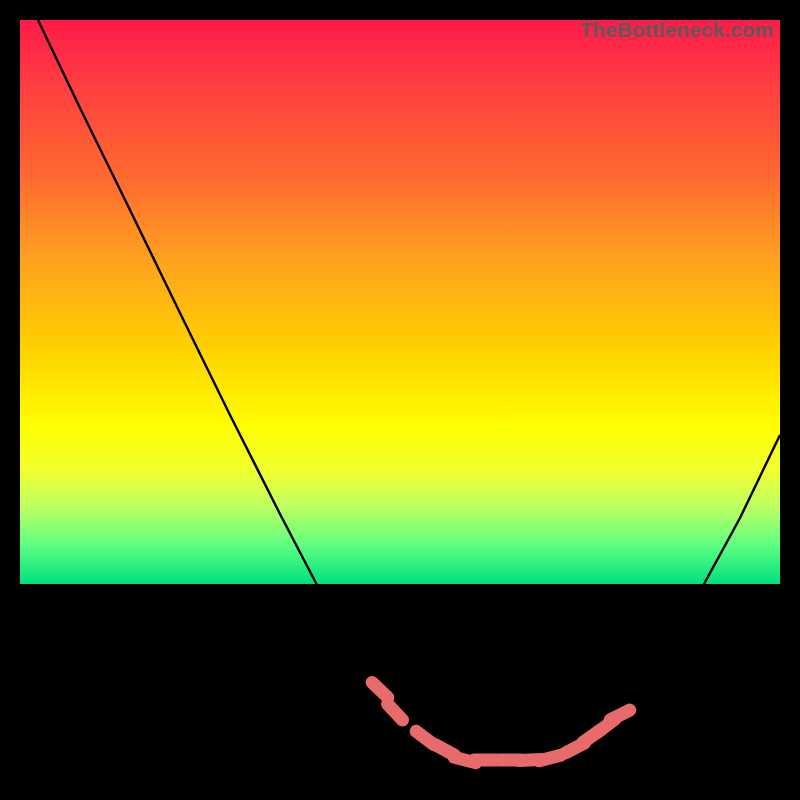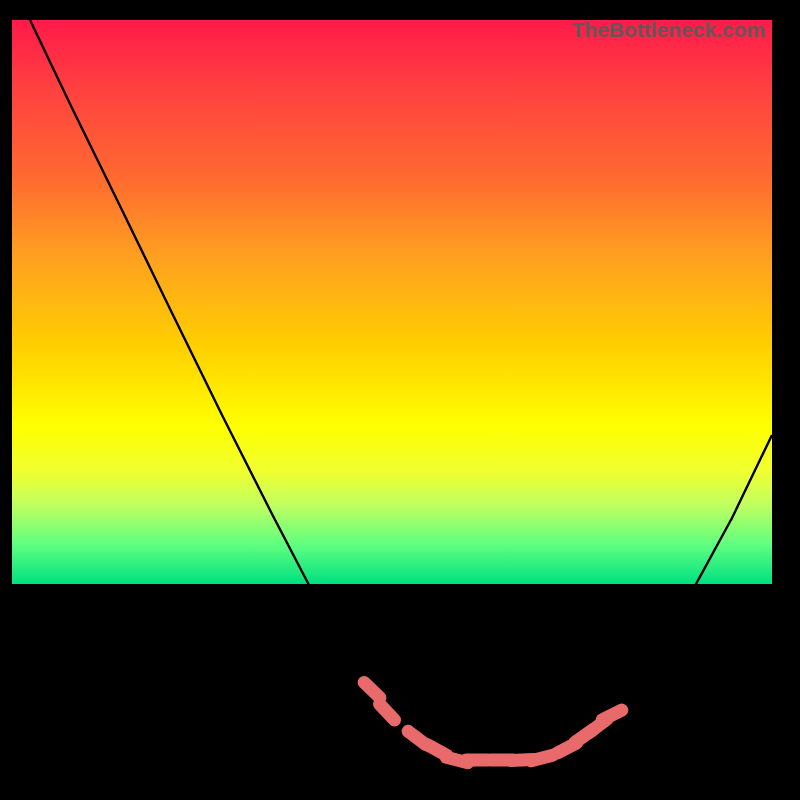--- a/index.html
+++ b/index.html
@@ -6,21 +6,21 @@
     margin: 0;
     padding: 0;
     width: 800px;
     height: 800px;
     background: #000000;
     overflow: hidden;
   }
   .frame {
     position: absolute;
     top: 20px;
-    left: 12px;
+    left: 20px;
     width: 760px;
     height: 564px;
     background: linear-gradient(to bottom,
       #ff1a4a 0%,
       #ff4040 12%,
       #ff6a30 28%,
       #ffa020 42%,
       #ffd000 58%,
       #ffff00 72%,
       #f0ff30 80%,

